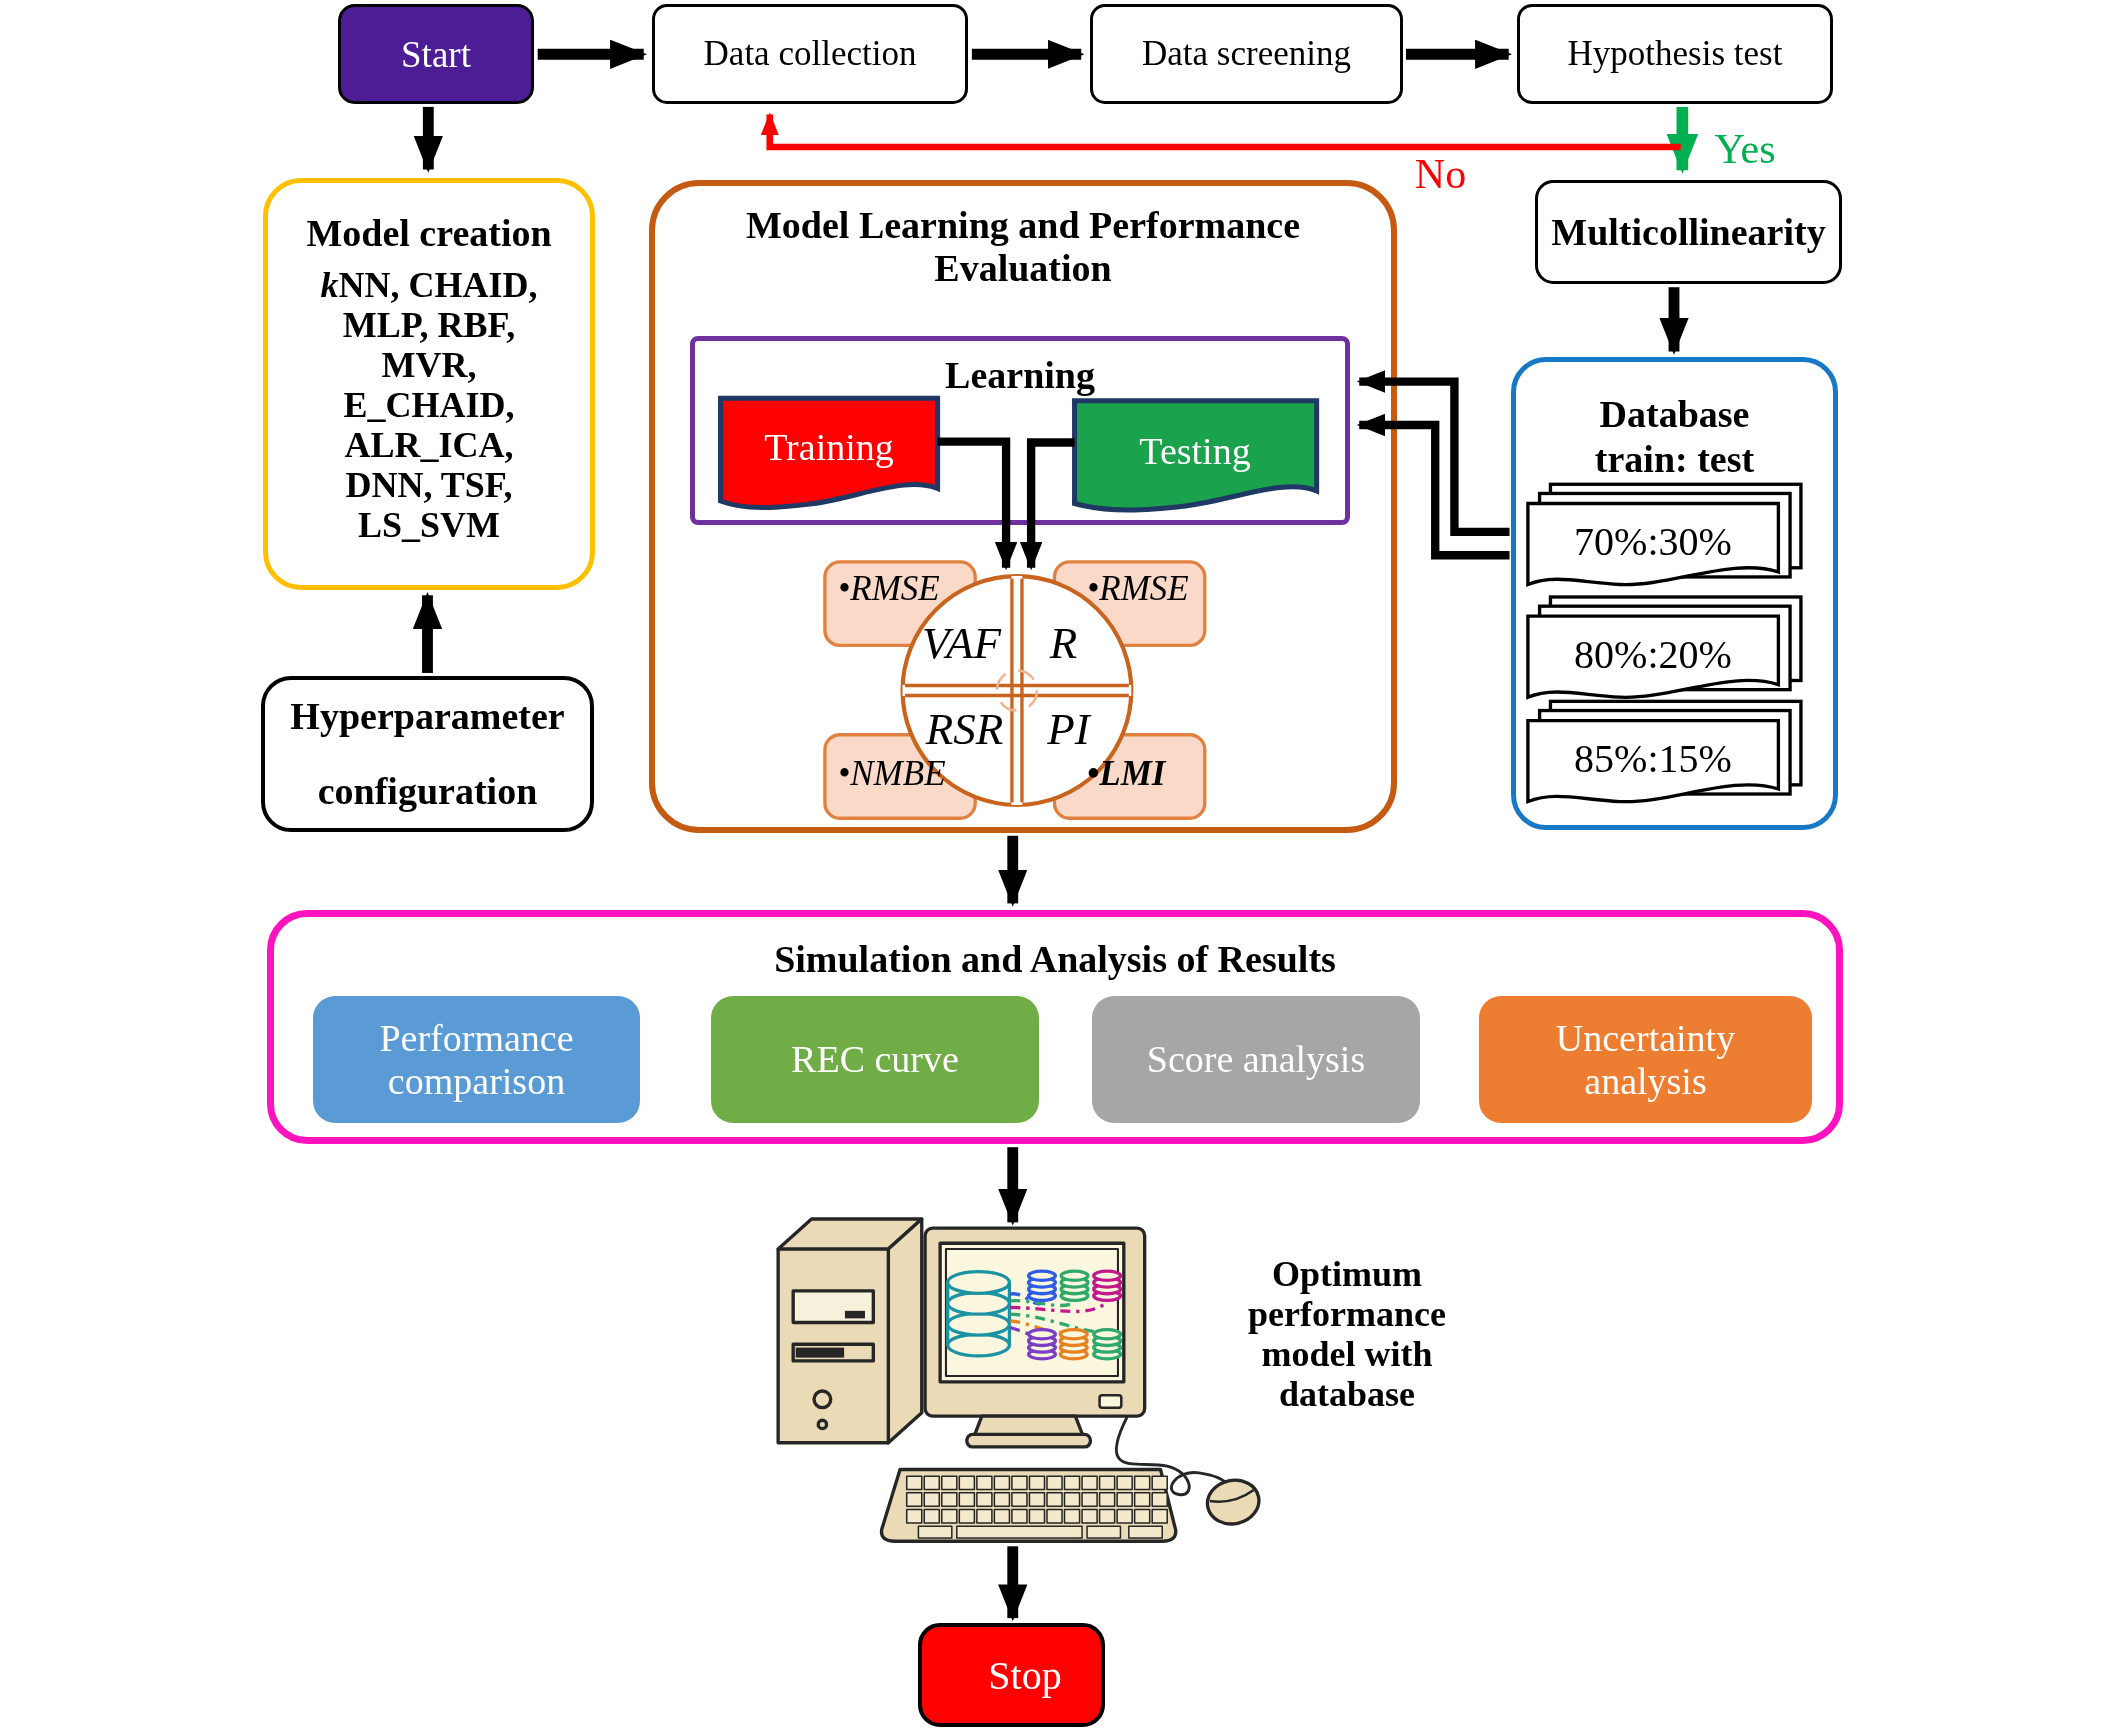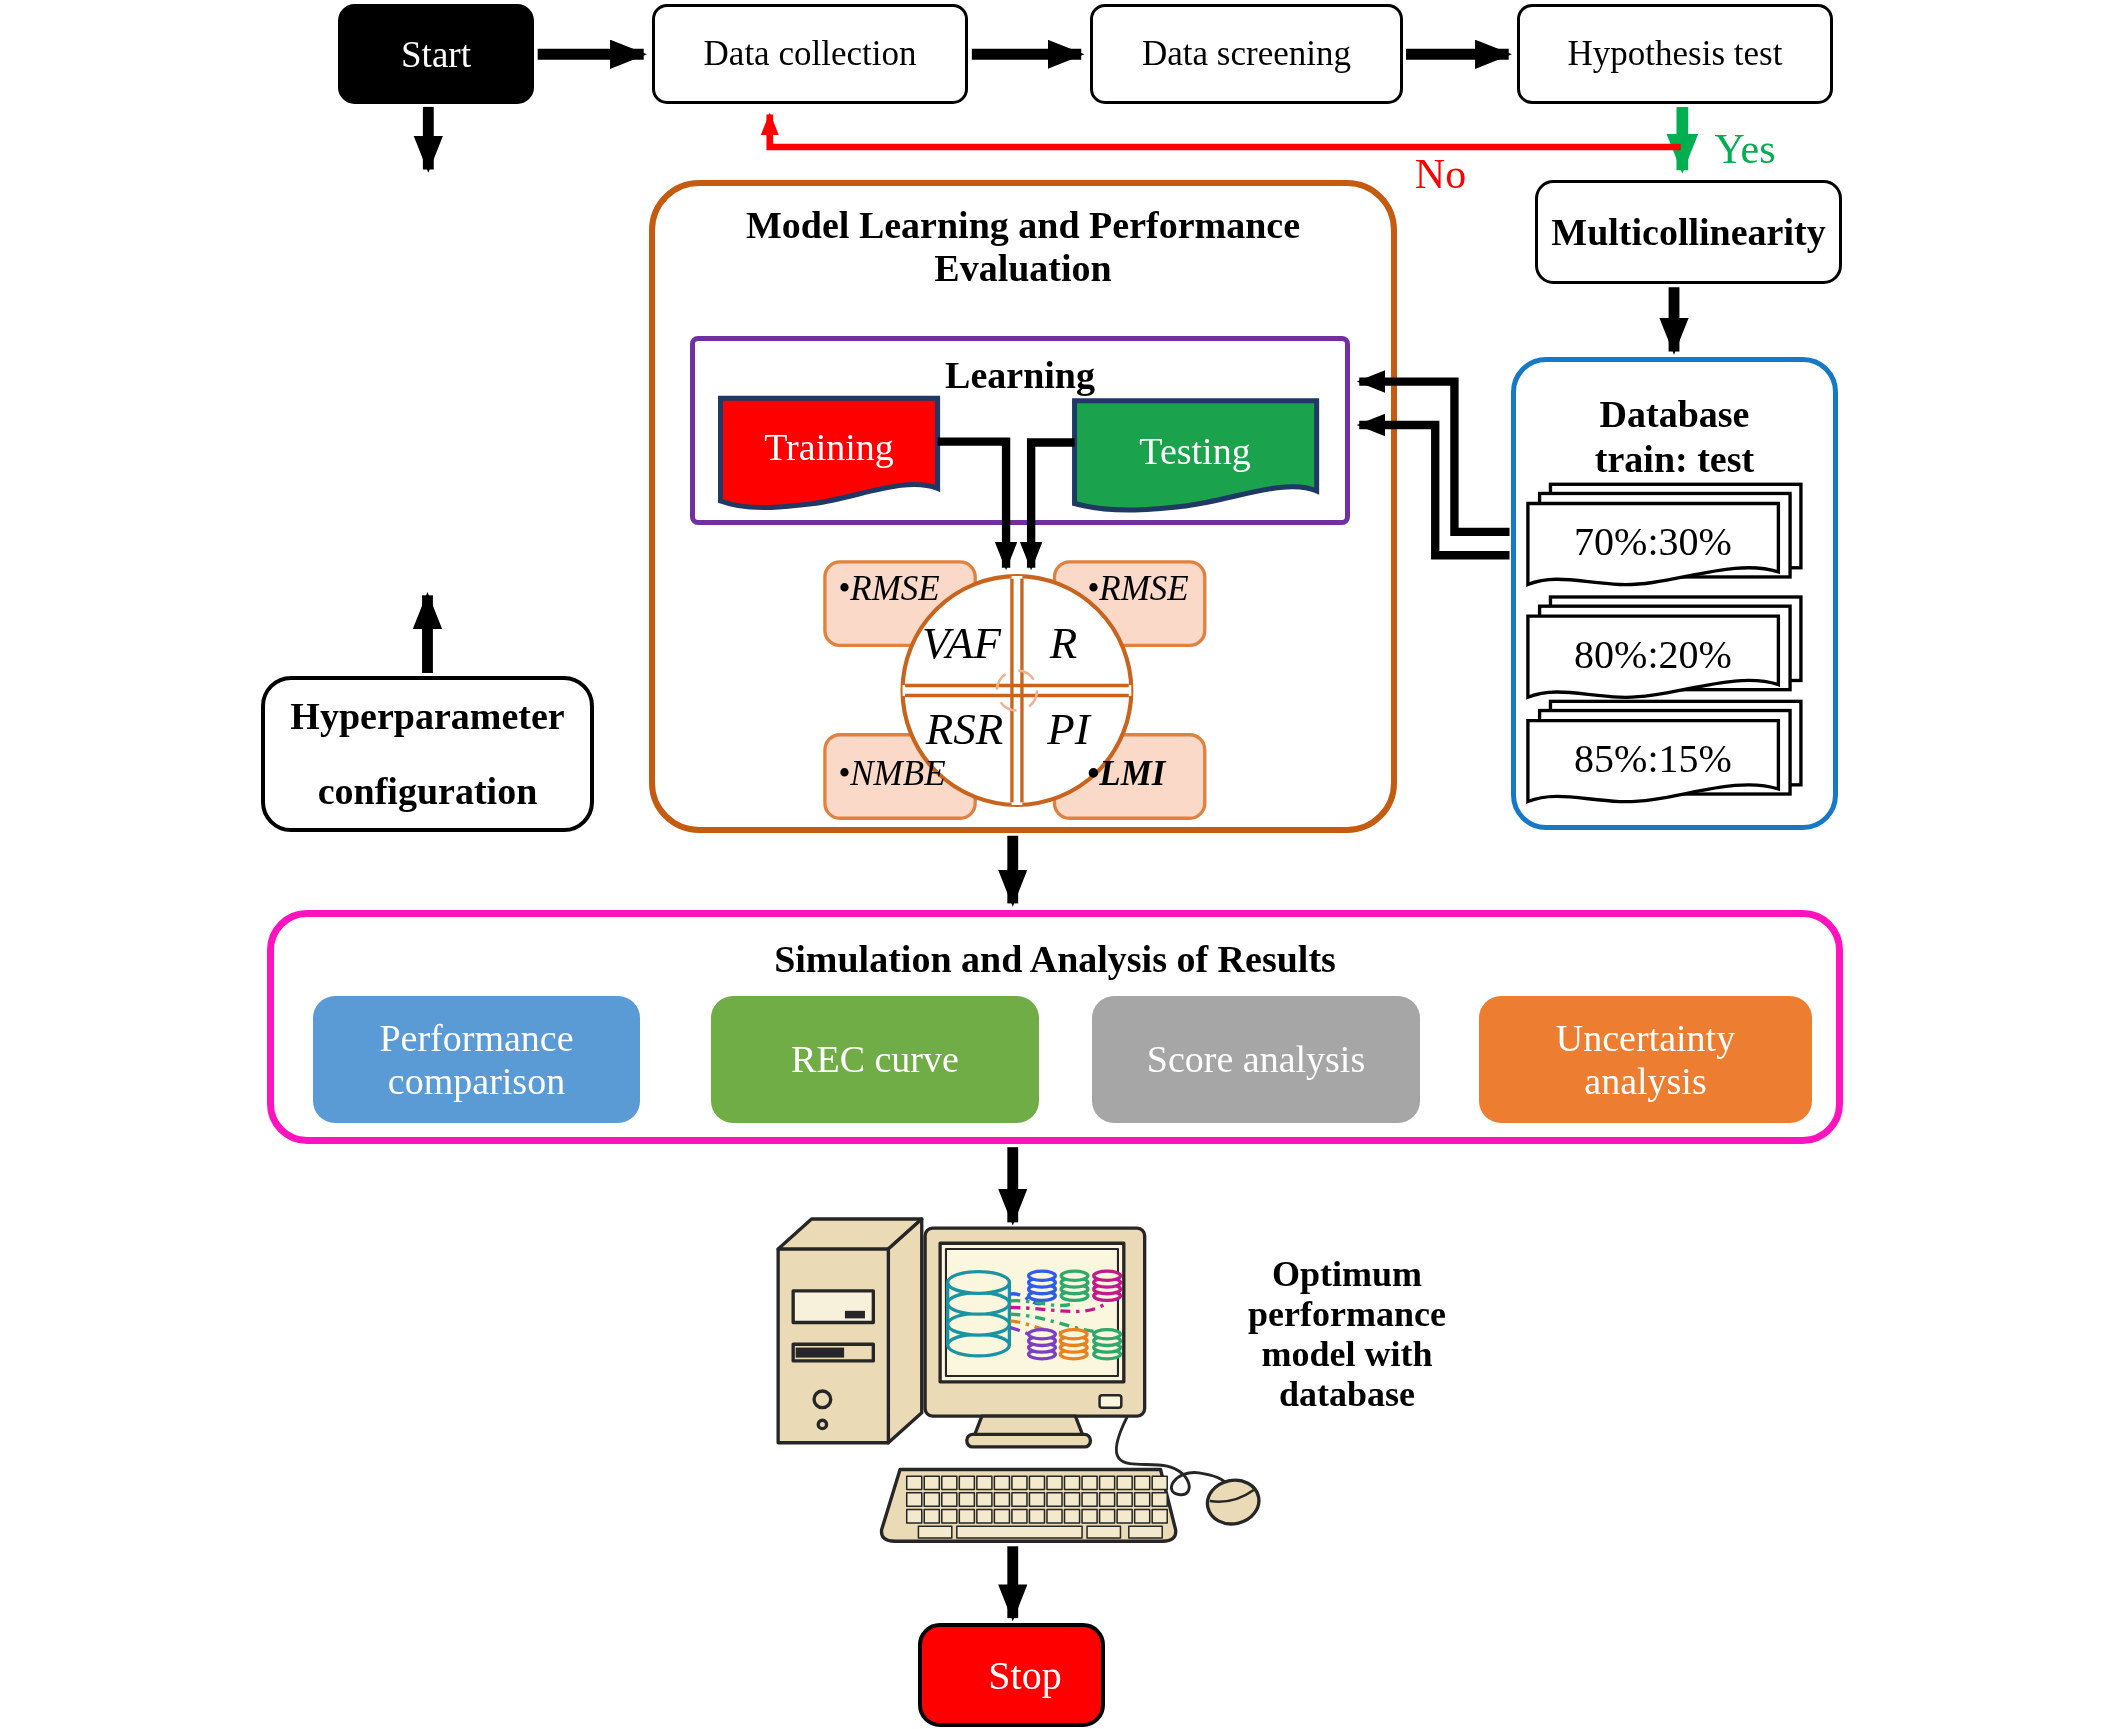--- a/index.html
+++ b/index.html
@@ -9,21 +9,21 @@
   svg#wires{z-index:3;pointer-events:none;}
   .node{position:absolute;box-sizing:border-box;display:flex;flex-direction:column;
         align-items:center;justify-content:center;text-align:center;color:#000;
         background:#fff;border:3.3px solid #000;border-radius:15px;font-size:35px;z-index:2;}
   .container{background:transparent;justify-content:flex-start;}
   .lbl{position:absolute;z-index:4;display:flex;align-items:center;justify-content:center;
        text-align:center;white-space:nowrap;}
   .bold{font-weight:bold;}
   .it{font-style:italic;}
   .white{color:#fff;}
-  .green-node{background:#000000;border-radius:16.7px;}
+  .green-node{background:#4c1d95;border-radius:16.7px;}
   .stop-node{background:#FF0000;border:4.2px solid #000;border-radius:22px;}
   .yellow{border:5.8px solid #FFC000;border-radius:38px;}
   .orangebig{border:6.7px solid #C55A11;border-radius:50px;}
   .purplebox{border:5.8px solid #7030A0;border-radius:8px;}
   .bluebox{border:5.8px solid #1779C6;border-radius:35px;}
   .magenta{border:7.5px solid #FF13BE;border-radius:40px;}
   .resbox{border:none;border-radius:22px;color:#fff;font-size:38px;line-height:1.12;padding:0 32px;}
   .c-blue{background:#5B9BD5;}
   .c-green{background:#70AD47;}
   .c-gray{background:#A6A6A6;}
@@ -221,20 +221,32 @@
   <div class="node green-node white" style="left:338px;top:4.2px;width:196px;height:100px;font-size:37px;">Start</div>
   <div class="node" style="left:652px;top:4.2px;width:316px;height:100px;">Data collection</div>
   <div class="node" style="left:1090px;top:4.2px;width:313px;height:100px;">Data screening</div>
   <div class="node" style="left:1517px;top:4.2px;width:316px;height:100px;">Hypothesis test</div>
 
   <div class="lbl" style="left:1699px;top:124px;width:92px;height:50px;font-size:42px;color:#00B050;">Yes</div>
   <div class="lbl" style="left:1386px;top:150px;width:109px;height:47px;font-size:42px;color:#FF0000;">No</div>
 
   <div class="node bold" style="left:1535px;top:180px;width:307px;height:104px;font-size:38px;border-radius:18.4px;">Multicollinearity</div>
 
+  <div class="node container yellow" style="left:263px;top:178px;width:332px;height:412px;padding-top:28px;">
+    <div class="bold" style="font-size:38px;">Model creation</div>
+    <div style="margin-top:10px;">
+      <div class="listline"><span class="it bold">k</span><span>NN, CHAID,</span></div>
+      <div class="listline">MLP, RBF,</div>
+      <div class="listline">MVR,</div>
+      <div class="listline">E_CHAID,</div>
+      <div class="listline">ALR_ICA,</div>
+      <div class="listline">DNN, TSF,</div>
+      <div class="listline">LS_SVM</div>
+    </div>
+  </div>
 
   <div class="node bold" style="left:261px;top:676px;width:333px;height:156px;font-size:38px;line-height:43px;border-radius:30px;border-width:4.2px;gap:32px;">
     <div>Hyperparameter</div>
     <div>configuration</div>
   </div>
 
   <div class="node container orangebig" style="left:649px;top:180px;width:748px;height:653px;padding-top:18px;">
     <div class="bold" style="font-size:38px;line-height:43px;">
       <div>Model Learning and Performance</div>
       <div>Evaluation</div>

